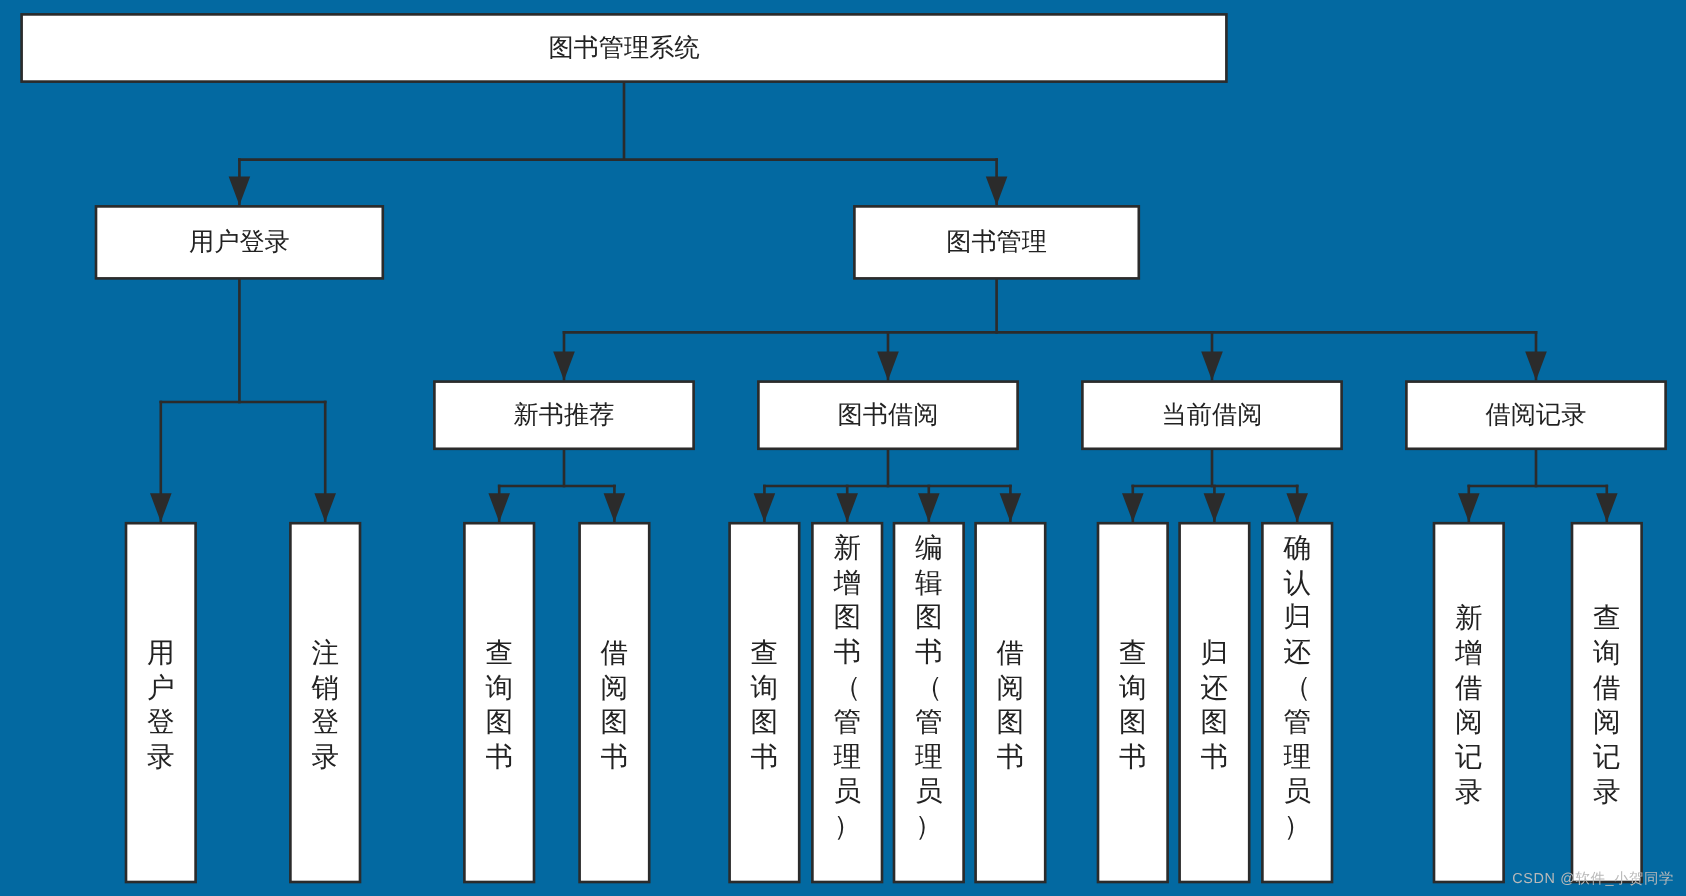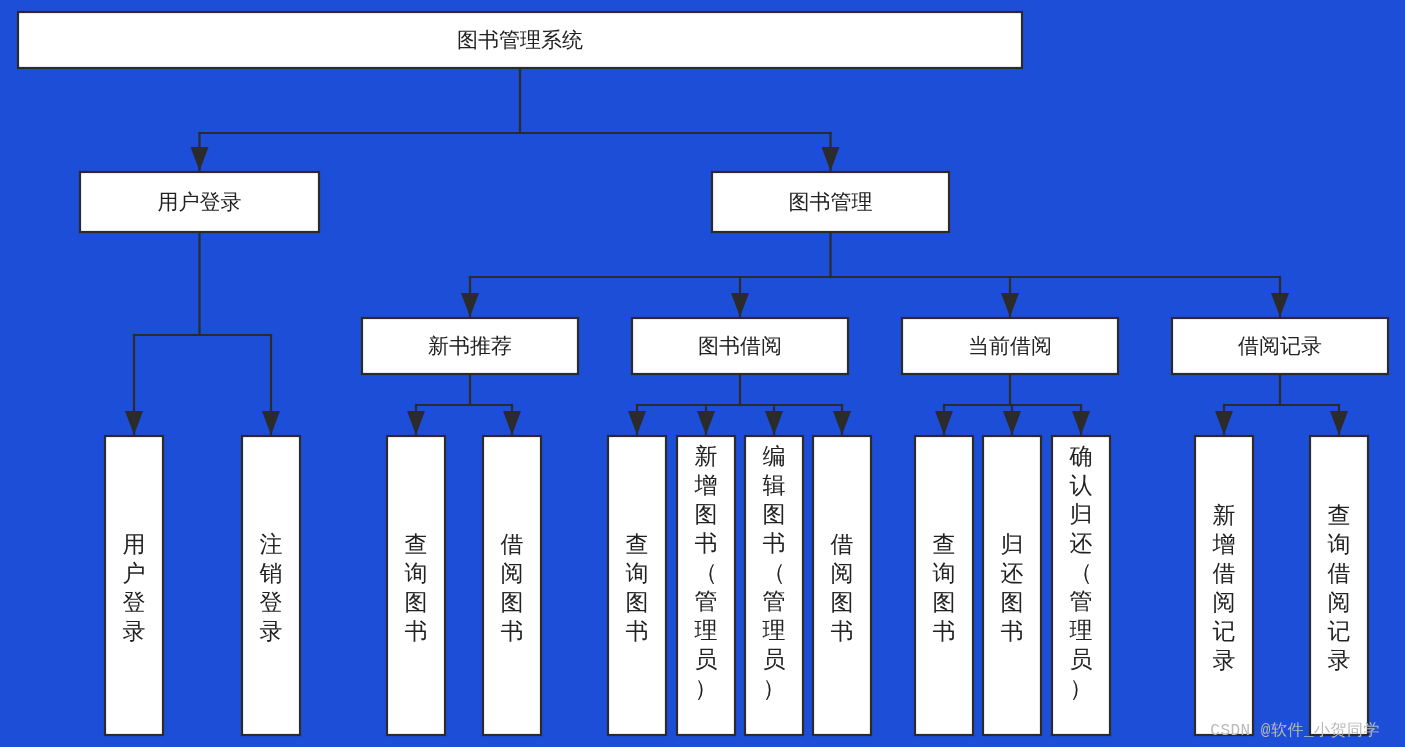--- a/index.html
+++ b/index.html
@@ -10,21 +10,21 @@
   body {
     width: 1405px;
     height: 747px;
     font-family: "DejaVu Sans", "Liberation Sans", sans-serif;
     overflow: hidden;
   }
   #diagram-root {
     position: relative;
     width: 1405px;
     height: 747px;
-    background: #1d4ed8;
+    background: #0369a1;
   }
   svg#tree-svg {
     position: absolute;
     left: 0;
     top: 0;
     width: 1405px;
     height: 747px;
     display: block;
   }
   .node-box {
@@ -50,24 +50,24 @@
     dominant-baseline: middle;
   }
   .node-label-v {
     font-family: "DejaVu Sans", "Liberation Sans", sans-serif;
     font-size: 23px;
     fill: #222222;
     text-anchor: middle;
   }
   .watermark {
     position: absolute;
-    right: 25px;
+    right: 10px;
     bottom: 6px;
-    font-family: Liberation Mono, monospace;
-    font-size: 16px;
+    font-family: Liberation Sans, sans-serif;
+    font-size: 12px;
     color: #b9b9b9;
     letter-spacing: 0.5px;
     white-space: nowrap;
     user-select: none;
   }
 </style>
 </head>
 <body>
 
 <div id="diagram-root">

